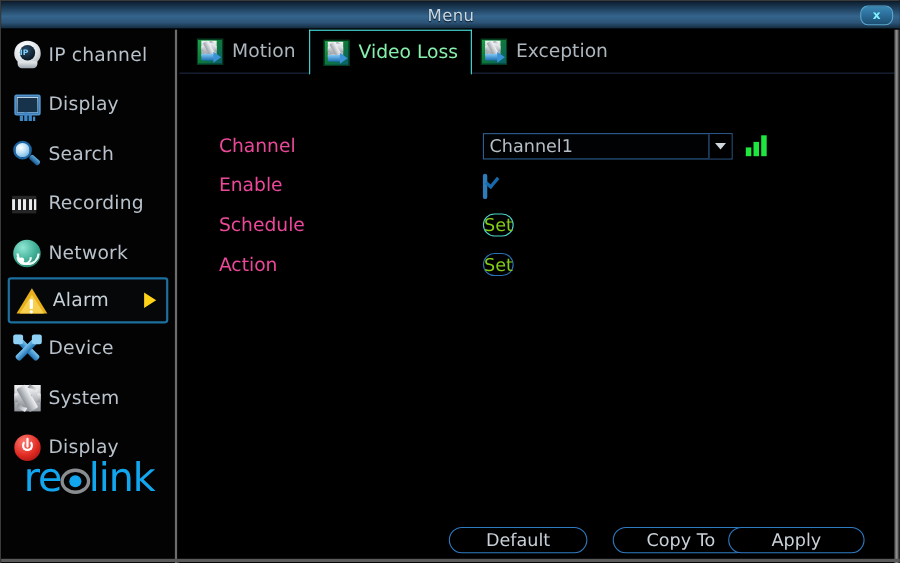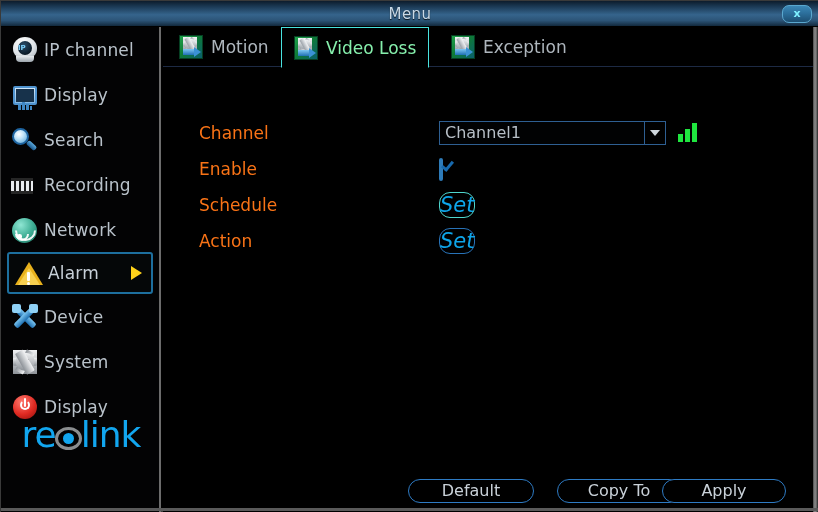--- a/index.html
+++ b/index.html
@@ -334,21 +334,21 @@
 
   
   #form { position: absolute; left: 0; top: 40px; width: 654px; }
   .row {
     position: absolute;
     left: 36px; width: 600px; height: 30px;
     display: flex; align-items: center;
   }
   .row .flabel {
     width: 240px;
-    color: #f97316; font-size: 17px;
+    color: #ec4899; font-size: 17px;
   }
   .ctl { position: relative; }
 
   .select {
     position: relative;
     width: 227px; height: 24px;
     background: #010203;
     border: 1px solid #2e5f92;
     display: flex; align-items: center;
   }
@@ -396,24 +396,23 @@
     width: 7px; height: 12px;
     border-right: 3px solid #1769ad;
     border-bottom: 3px solid #1769ad;
     transform: rotate(40deg);
   }
 
   .setbtn {
     width: 227px; height: 22px;
     border-radius: 11px;
     background: #000;
-    color: #0ea5e9; font-size: 21px;
+    color: #84cc16; font-size: 16px;
     text-align: center; line-height: 20px;
     cursor: pointer;
-    font-style: italic;
   }
   .setbtn.teal { border: 1px solid #4fd6cd; }
   .setbtn.blue { border: 1px solid #2873b8; }
 
   
   #footer {
     position: absolute; left: 0; bottom: 0;
     width: 654px; height: 42px;
   }
   .fbtn {
@@ -574,21 +573,21 @@
               <span class="gb1"></span>
               <span class="gbring"></span>
               <span class="ghole"></span>
             </span>
           <span class="arrow"></span>
             <span class="arrowhd"></span>
         </span>
         <span class="tlabel">Video Loss</span>
       </div>
 
-      <div class="tab" style="left:276px;">
+      <div class="tab" style="left:262px;">
         <span class="tabico">
           <span class="tgear gear">
               <span class="gb1"></span>
               <span class="gbring"></span>
               <span class="ghole"></span>
             </span>
           <span class="arrow"></span>
             <span class="arrowhd"></span>
         </span>
         <span class="tlabel">Exception</span>

